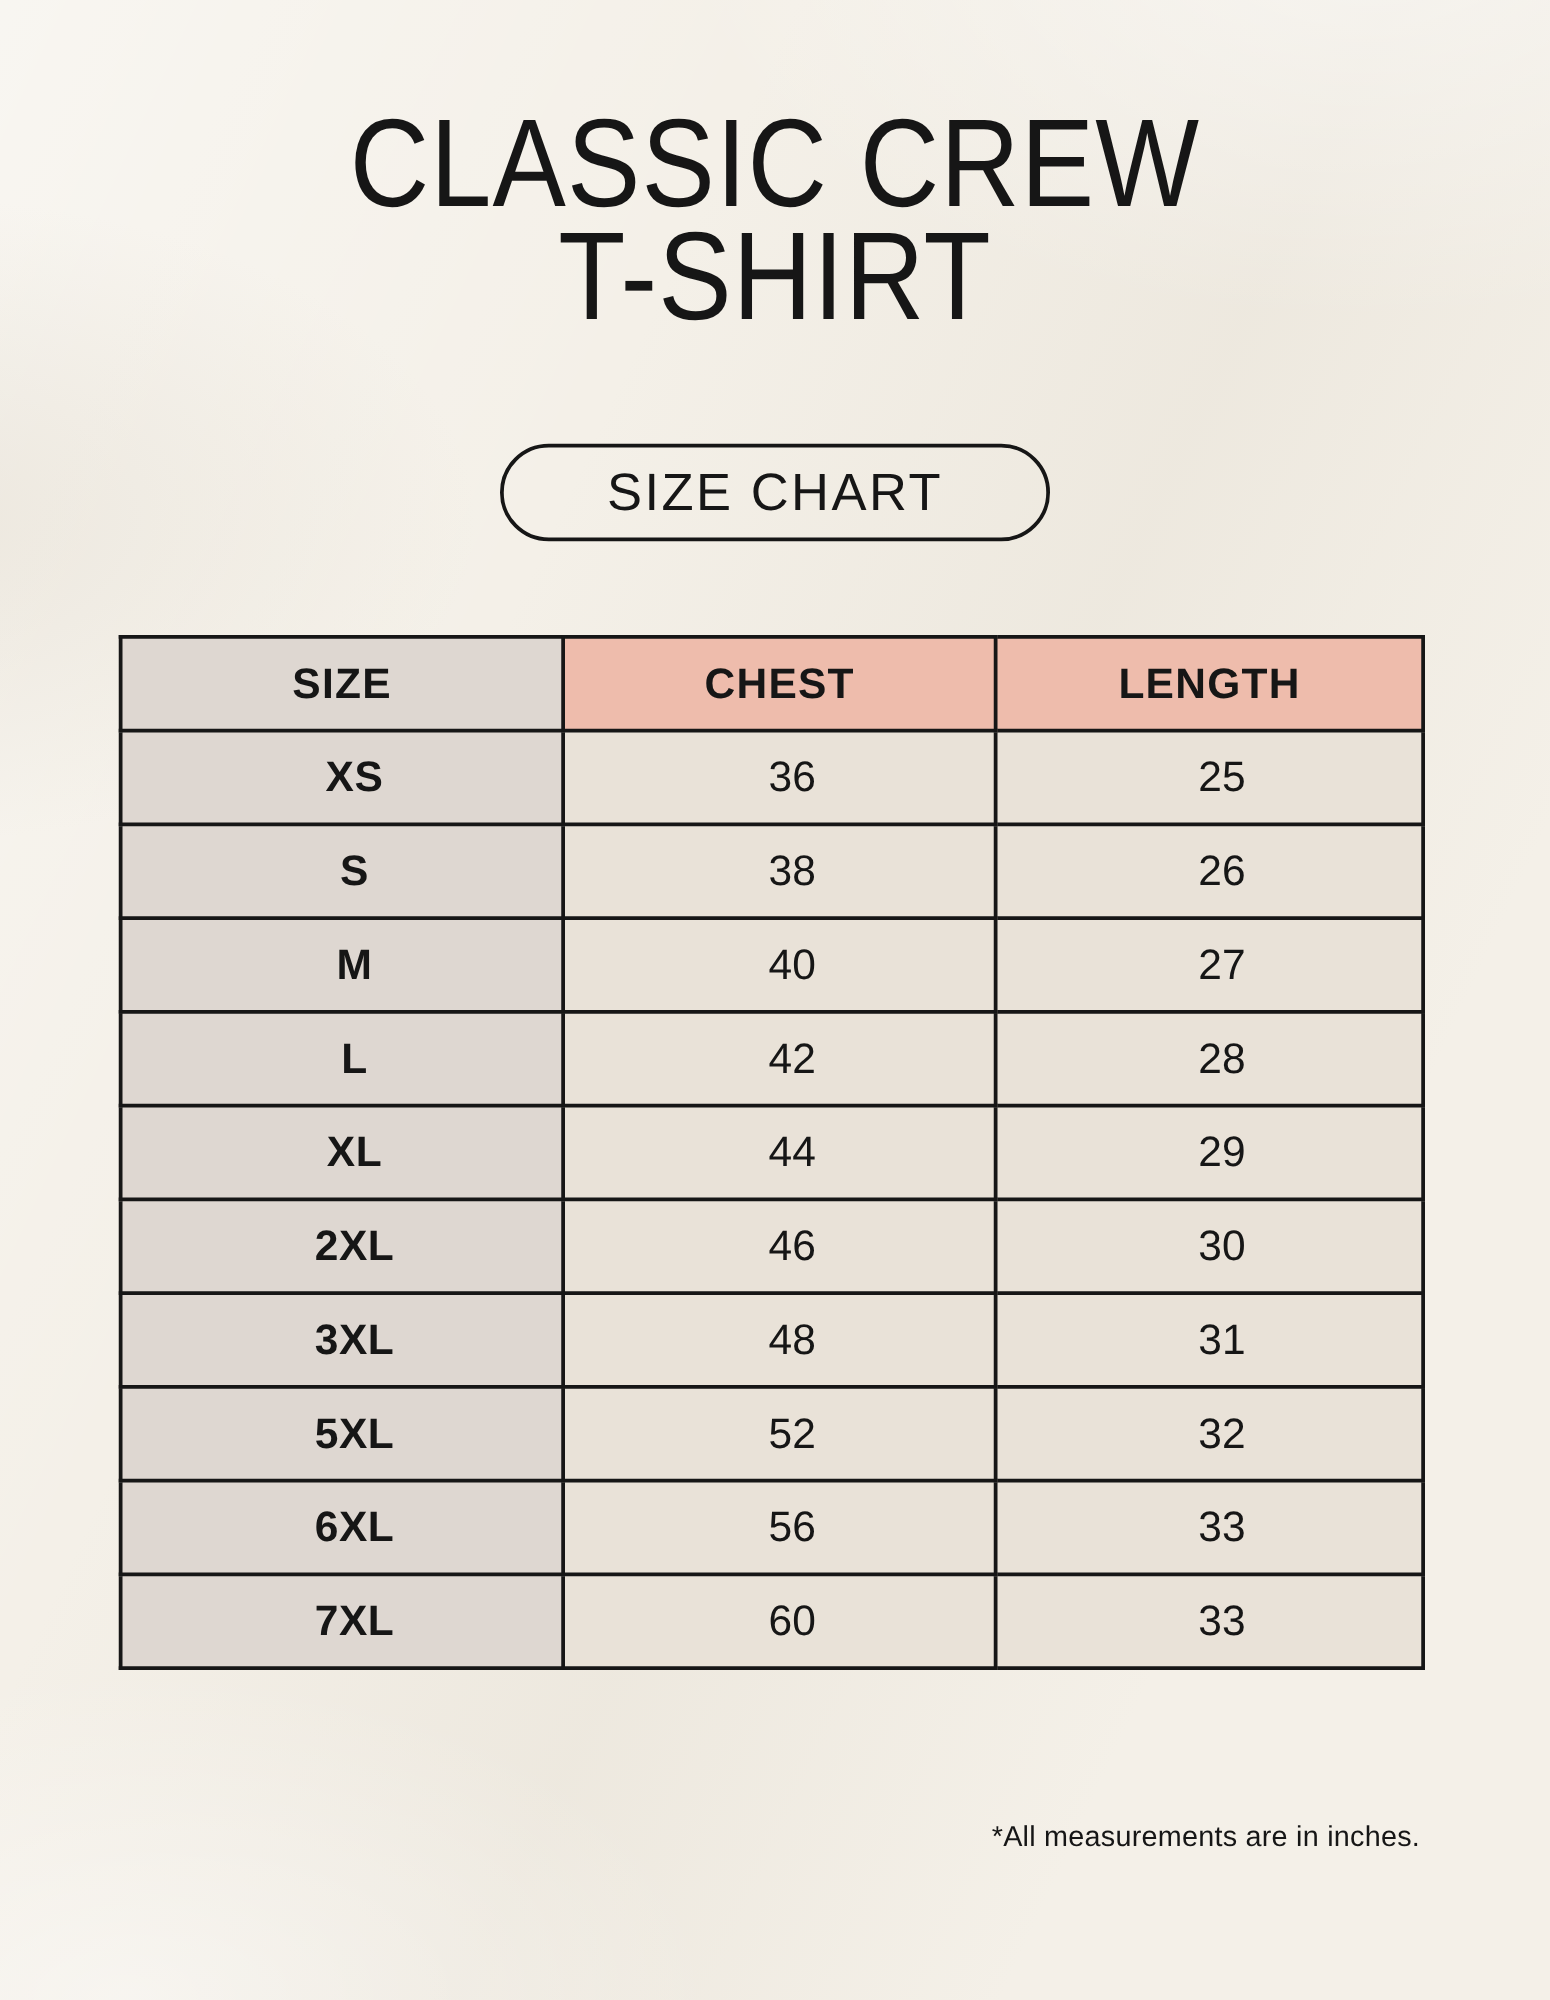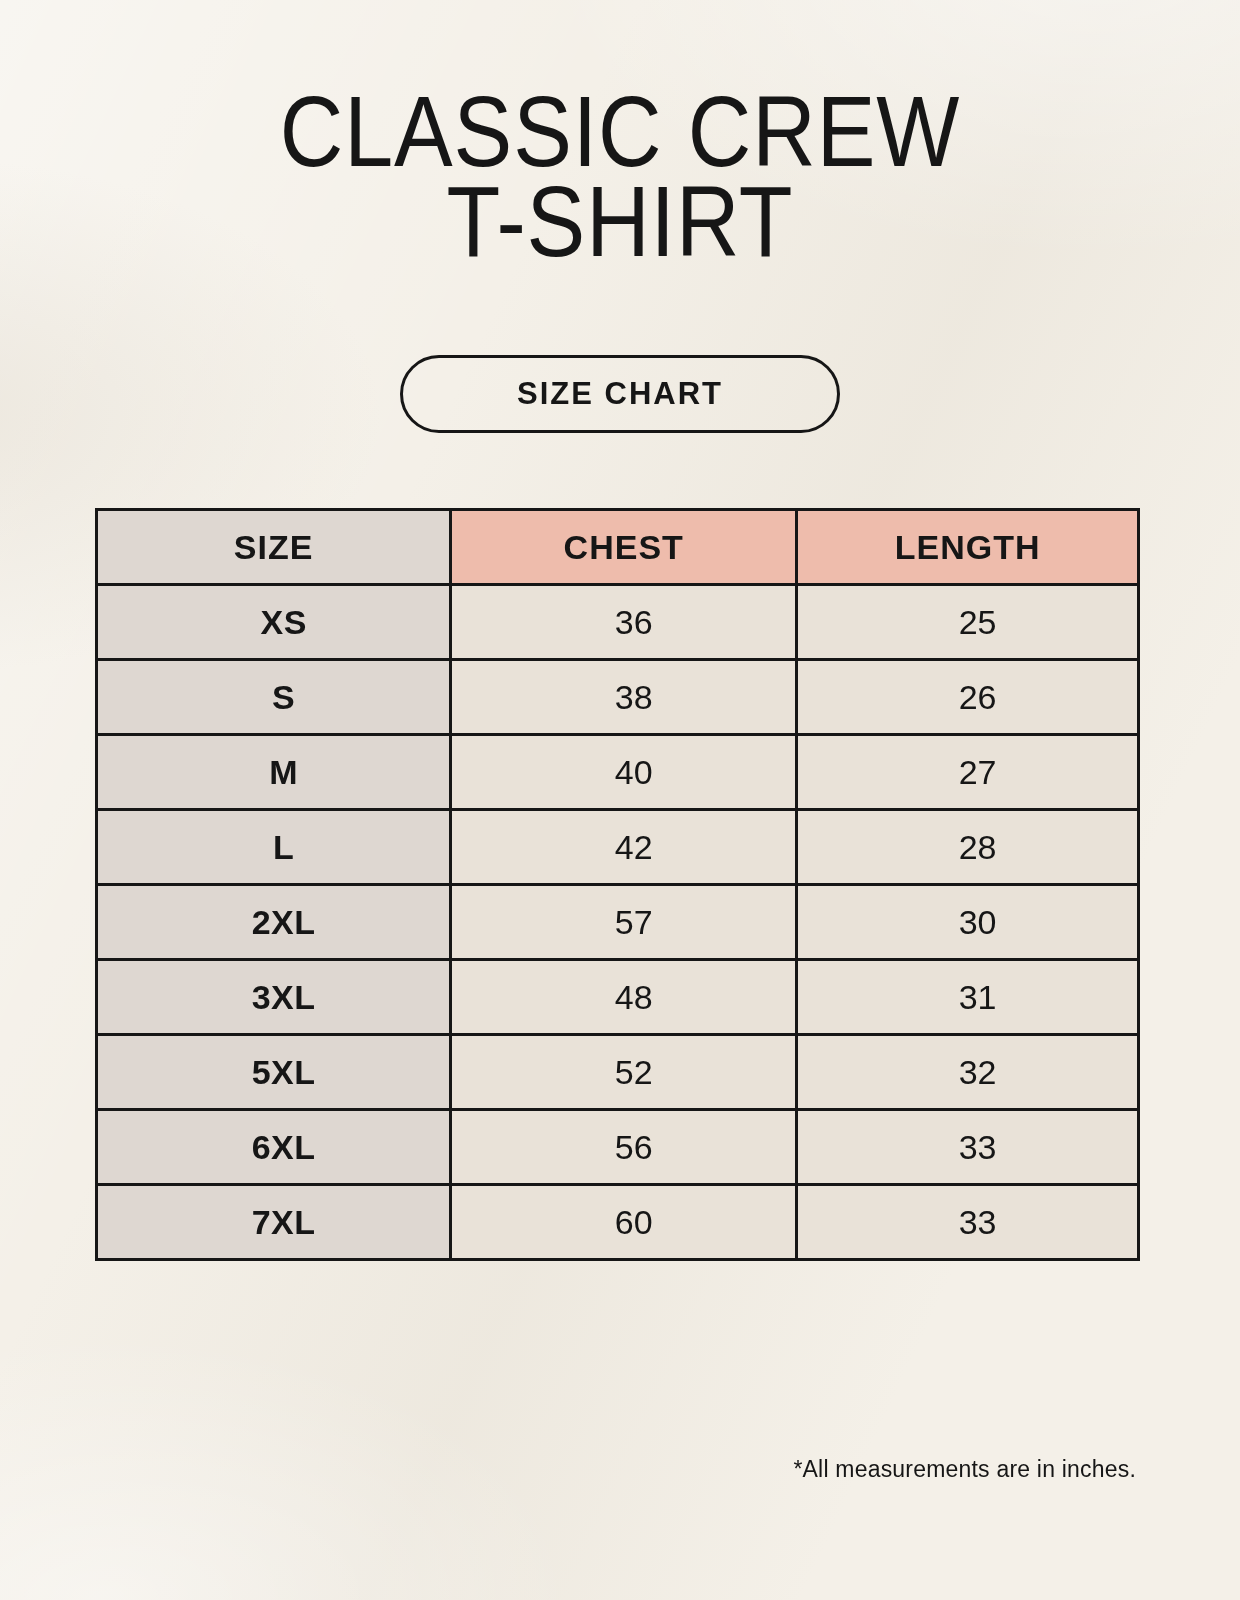--- a/index.html
+++ b/index.html
@@ -38,21 +38,21 @@
 
   
   .badge{
     position:absolute;top:355px;left:50%;transform:translateX(-50%);
     width:440px;height:78px;
     border:3px solid var(--border);
     border-radius:44px;
     display:flex;align-items:center;justify-content:center;
     background:transparent;
   }
-  .badge span{font-size:31px;font-weight:700;letter-spacing:2px;}
+  .badge span{font-size:42px;font-weight:400;letter-spacing:2px;}
 
   
   table.size-table{
     position:absolute;top:508px;left:95px;
     width:1045px;
     border-collapse:collapse;
     table-layout:fixed;
     border:3px solid var(--border);
   }
   .size-table col.c-size{width:34%;}
@@ -120,22 +120,27 @@
           <td class="col-size">M</td>
           <td>40</td>
           <td>27</td>
         </tr>
         <tr>
           <td class="col-size">L</td>
           <td>42</td>
           <td>28</td>
         </tr>
         <tr>
+          <td class="col-size">XL</td>
+          <td>44</td>
+          <td>29</td>
+        </tr>
+        <tr>
           <td class="col-size">2XL</td>
-          <td>57</td>
+          <td>46</td>
           <td>30</td>
         </tr>
         <tr>
           <td class="col-size">3XL</td>
           <td>48</td>
           <td>31</td>
         </tr>
         <tr>
           <td class="col-size">5XL</td>
           <td>52</td>

